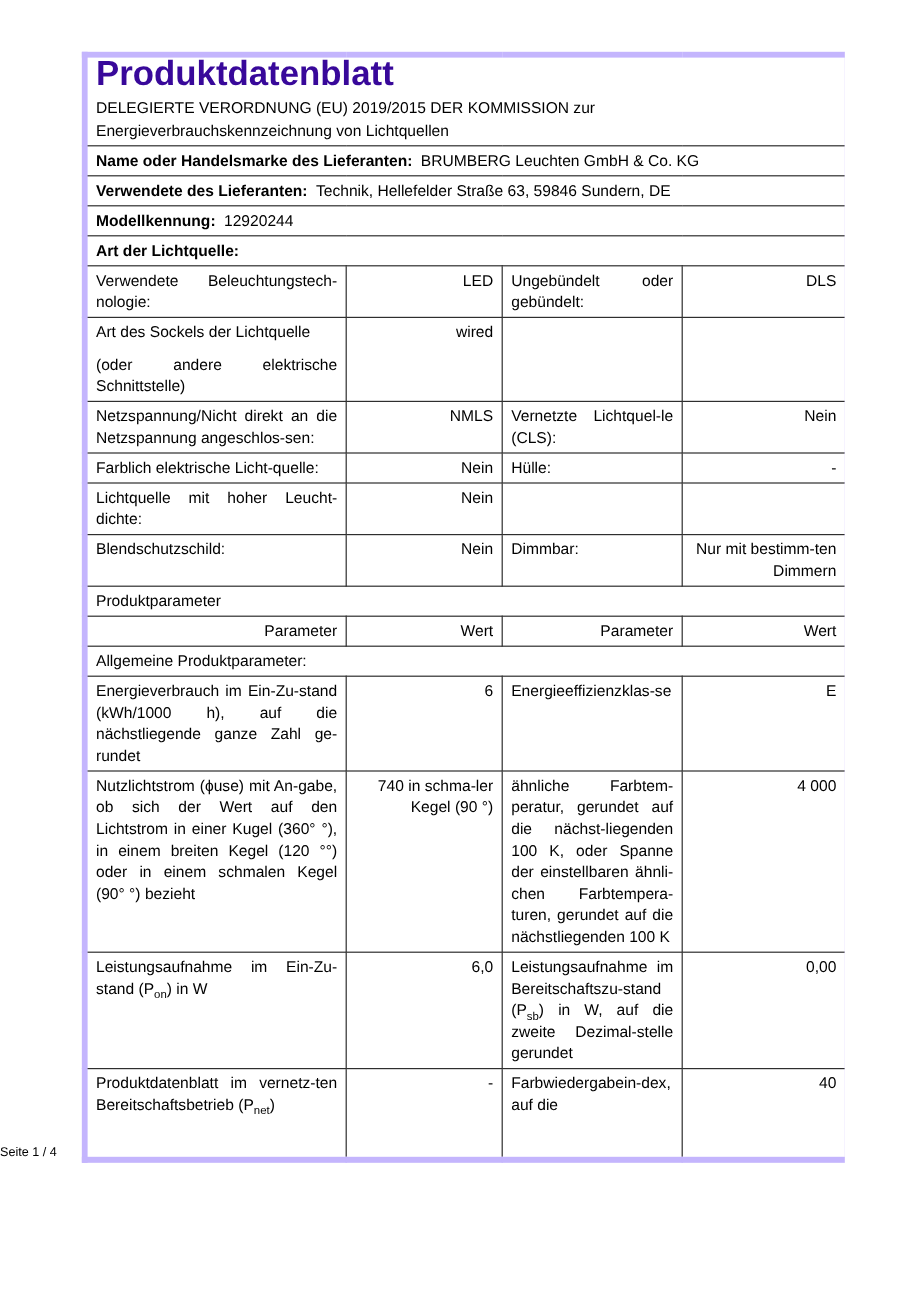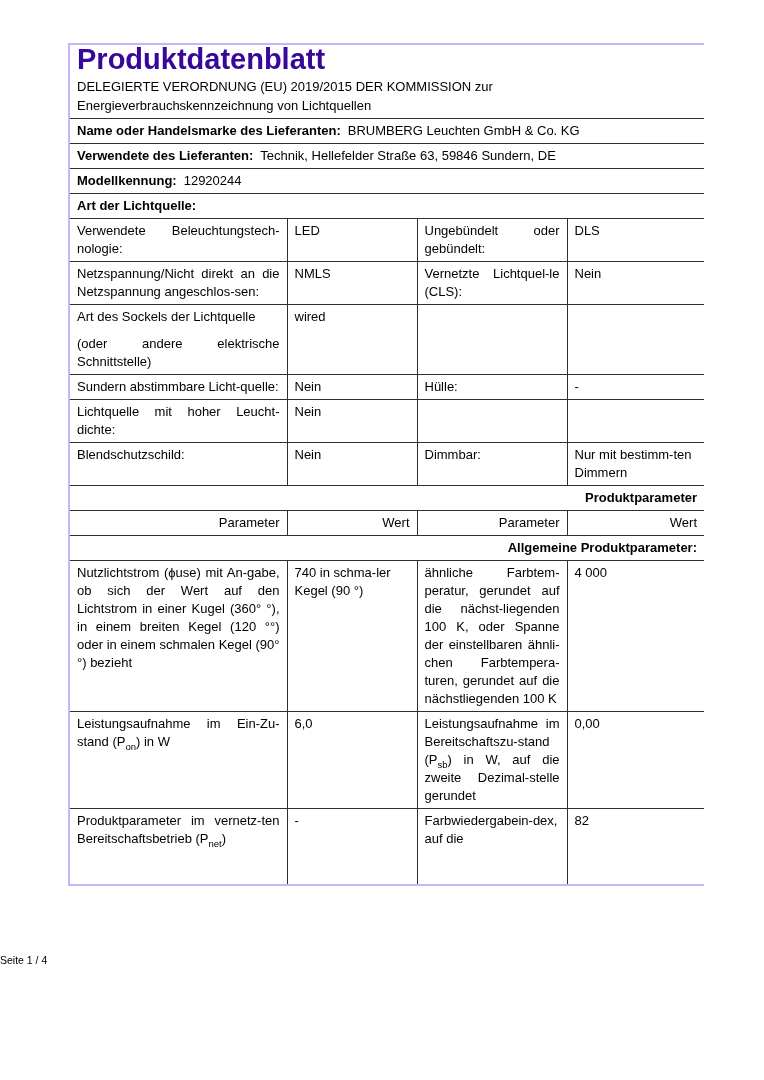--- a/index.html
+++ b/index.html
@@ -8,35 +8,35 @@
     font-family:"Liberation Sans", sans-serif; color:#000;
     overflow:hidden;
   }
   .table-clip {
     position:absolute; left:68px; top:43px; width:636px; height:959px;
     overflow:hidden;
   }
   table.ds {
     border-collapse:collapse; table-layout:fixed; width:636px;
     font-size:13px; line-height:18px; color:#000;
-    border:2px solid #c4b5fd;
+    border:5px solid #c4b5fd;
   }
   table.ds td { border:1.5px solid #2e2e2e; vertical-align:top; padding:3px 7px; }
   .title-cell { padding:7px 8px 10px 8px; }
   .doc-title {
     margin:2px 0 9px 0; font-size:29px; font-weight:bold;
     font-family:"Liberation Sans", sans-serif;
   }
   .reg-line { font-size:13px; line-height:19px; }
   .lbl { font-weight:bold;margin-top:33px; }
   .inline-val { margin-left:7px; }
   .label-row td { padding:5px 8px; }
   .c-param { text-align:justify; text-align-last:left; overflow-wrap:break-word; }
-  .c-val { text-align:left; padding:3px 8px; }
-  .sec-hd { text-align:right; font-weight:bold; padding:2px 4px; }
+  .c-val { text-align:right; padding:3px 8px; }
+  .sec-hd { text-align:left; font-weight:normal; padding:2px 4px; }
   .col-hd td { padding:2px 7px; font-weight:normal;text-align:right; }
   .para2 { margin-top:9px; }
   .clip-row { height:76px; }
   .clip-row td { border-bottom:none; }
   sub { font-size:9.5px; line-height:0; }
   .page-footer {
     position:absolute; top:954px; left:0; width:704px;
     font-size:10.5px; color:#000;
   }
 </style>
@@ -87,38 +87,38 @@
         </tr>
 
         <tr>
           <td class="c-param">Verwendete Beleuchtungstech-nologie:</td>
           <td class="c-val">LED</td>
           <td class="c-param">Ungebündelt oder gebündelt:</td>
           <td class="c-val">DLS</td>
         </tr>
 
         <tr>
-          <td class="c-param">Netzspannung/Nicht direkt an die Netzspannung angeschlos-sen:</td>
-          <td class="c-val">NMLS</td>
-          <td class="c-param">Vernetzte Lichtquel-le (CLS):</td>
-          <td class="c-val">Nein</td>
-        </tr>
-
-        <tr>
           <td class="c-param">
             <div>Art des Sockels der Lichtquelle</div>
             <div class="para2">(oder andere elektrische Schnittstelle)</div>
           </td>
           <td class="c-val">wired</td>
           <td class="c-param"></td>
           <td class="c-val"></td>
         </tr>
 
         <tr>
-          <td class="c-param">Sundern abstimmbare Licht-quelle:</td>
+          <td class="c-param">Netzspannung/Nicht direkt an die Netzspannung angeschlos-sen:</td>
+          <td class="c-val">NMLS</td>
+          <td class="c-param">Vernetzte Lichtquel-le (CLS):</td>
+          <td class="c-val">Nein</td>
+        </tr>
+
+        <tr>
+          <td class="c-param">Farblich elektrische Licht-quelle:</td>
           <td class="c-val">Nein</td>
           <td class="c-param">Hülle:</td>
           <td class="c-val">-</td>
         </tr>
 
         <tr>
           <td class="c-param">Lichtquelle mit hoher Leucht-dichte:</td>
           <td class="c-val">Nein</td>
           <td class="c-param"></td>
           <td class="c-val"></td>
@@ -139,20 +139,26 @@
           <td>Parameter</td>
           <td>Wert</td>
           <td>Parameter</td>
           <td>Wert</td>
         </tr>
 
         <tr>
           <td colspan="4" class="sec-hd">Allgemeine Produktparameter:</td>
         </tr>
 
+        <tr>
+          <td class="c-param">Energieverbrauch im Ein-Zu-stand (kWh/1000 h), auf die nächstliegende ganze Zahl ge-rundet</td>
+          <td class="c-val">6</td>
+          <td class="c-param">Energieeffizienzklas-se</td>
+          <td class="c-val">E</td>
+        </tr>
 
         <tr>
           <td class="c-param">Nutzlichtstrom (ϕuse) mit An-gabe, ob sich der Wert auf den Lichtstrom in einer Kugel (360° °), in einem breiten Kegel (120 °°) oder in einem schmalen Kegel (90° °) bezieht</td>
           <td class="c-val">740 in schma-ler Kegel (90 °)</td>
           <td class="c-param">ähnliche Farbtem-peratur, gerundet auf die nächst-liegenden 100 K, oder Spanne der einstellbaren ähnli-chen Farbtempera-turen, gerundet auf die nächstliegenden 100 K</td>
           <td class="c-val">4&nbsp;000</td>
         </tr>
 
         <tr>
           <td class="c-param">
@@ -160,25 +166,25 @@
           </td>
           <td class="c-val">6,0</td>
           <td class="c-param">
             <span>Leistungsaufnahme im Bereitschaftszu-stand (P</span><sub>sb</sub><span>) in W, auf die zweite Dezimal-stelle gerundet</span>
           </td>
           <td class="c-val">0,00</td>
         </tr>
 
         <tr class="clip-row">
           <td class="c-param">
-            <span>Produktparameter im vernetz-ten Bereitschaftsbetrieb (P</span><sub>net</sub><span>)</span>
+            <span>Produktdatenblatt im vernetz-ten Bereitschaftsbetrieb (P</span><sub>net</sub><span>)</span>
           </td>
           <td class="c-val">-</td>
           <td class="c-param">Farbwiedergabein-dex, auf die</td>
-          <td class="c-val">82</td>
+          <td class="c-val">40</td>
         </tr>
 
       </tbody>
     </table>
   </div>
 
   <div class="page-footer">Seite 1 / 4</div>
 </div>
 
 </body></html>

